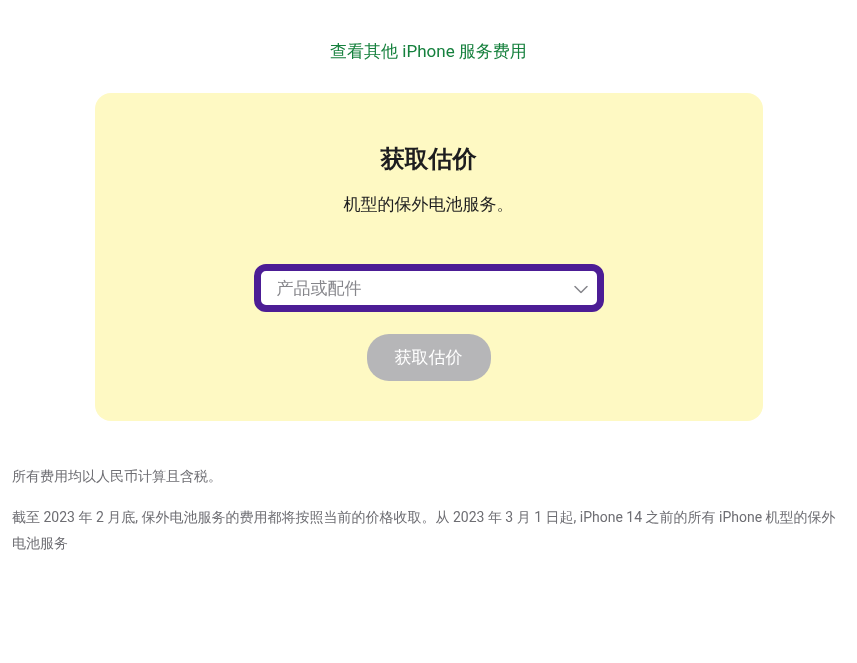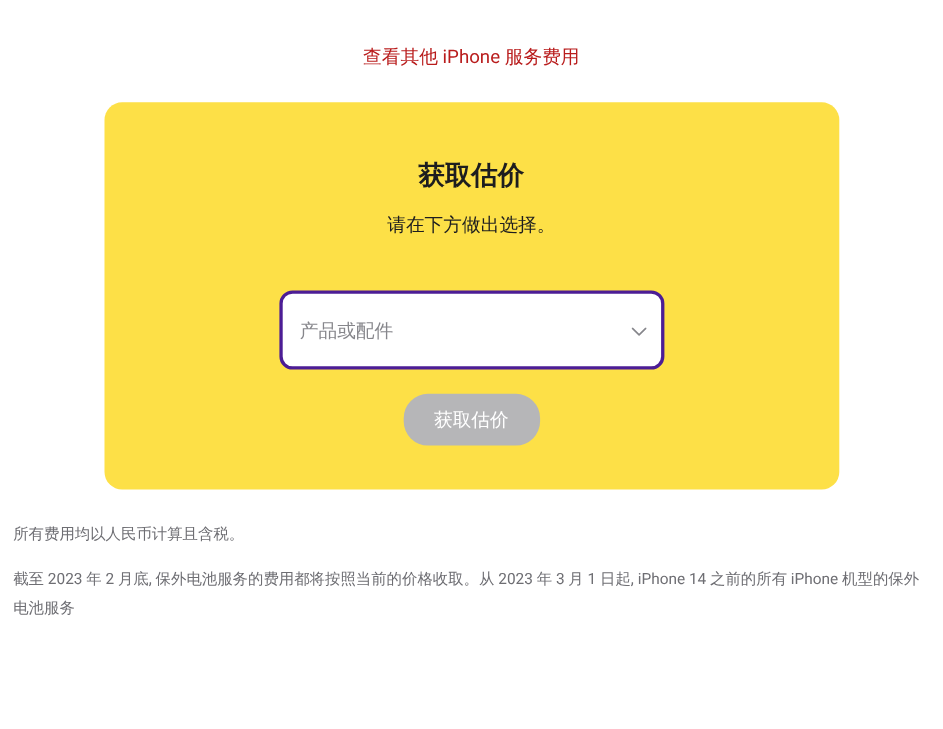--- a/index.html
+++ b/index.html
@@ -13,26 +13,26 @@
       width: 857px;
       height: 663px;
       overflow: hidden;
     }
     .top-link {
       text-align: center;
       padding-top: 40px;
       padding-bottom: 30px;
     }
     .top-link a {
-      color: #b91c1c;
+      color: #15803d;
       text-decoration: none;
       font-size: 17px;
     }
     .card {
-      background: #fde047;
+      background: #fef9c3;
       border-radius: 16px;
       width: 668px;
       margin: 0 auto;
       padding: 50px 40px 40px 40px;
     }
     .card-title {
       text-align: center;
       font-size: 24px;
       font-weight: 600;
       color: #1d1d1f;
@@ -44,23 +44,23 @@
       color: #1d1d1f;
       margin-bottom: 48px;
     }
     .select-wrapper {
       position: relative;
       width: 350px;
       margin: 0 auto 22px auto;
     }
     .select-field {
       width: 100%;
-      height: 72px;
+      height: 48px;
       background: #ffffff;
-      border: 3px solid #4c1d95;
+      border: 7px solid #4c1d95;
       border-radius: 12px;
       padding: 0 40px 0 16px;
       font-size: 17px;
       color: #86868b;
       appearance: none;
       cursor: pointer;
       display: flex;
       align-items: center;
     }
     .select-chevron {
@@ -99,32 +99,33 @@
       cursor: pointer;
     }
     .footnotes {
       padding: 28px 12px 0 12px;
     }
     .footnote {
       font-size: 14px;
       color: #6e6e73;
       line-height: 1.9;
       margin-bottom: 14px;
+      margin-top: 14px;
     }
   </style>
 </head>
 <body>
 
 <div class="top-link">
   <a href="#">查看其他 iPhone 服务费用</a>
 </div>
 
 <div class="card">
   <h2 class="card-title">获取估价</h2>
-  <p class="card-subtitle">请在下方做出选择。</p>
+  <p class="card-subtitle">机型的保外电池服务。</p>
 
   <div class="select-wrapper">
     <div class="select-field">
       <span>产品或配件</span>
     </div>
     <span class="select-chevron">
       <svg width="14" height="8" viewBox="0 0 14 8" fill="none">
           <path d="M1 1L7 7L13 1" stroke="#86868b" stroke-width="1.5" stroke-linecap="round" stroke-linejoin="round"></path>
         </svg>
     </span>

